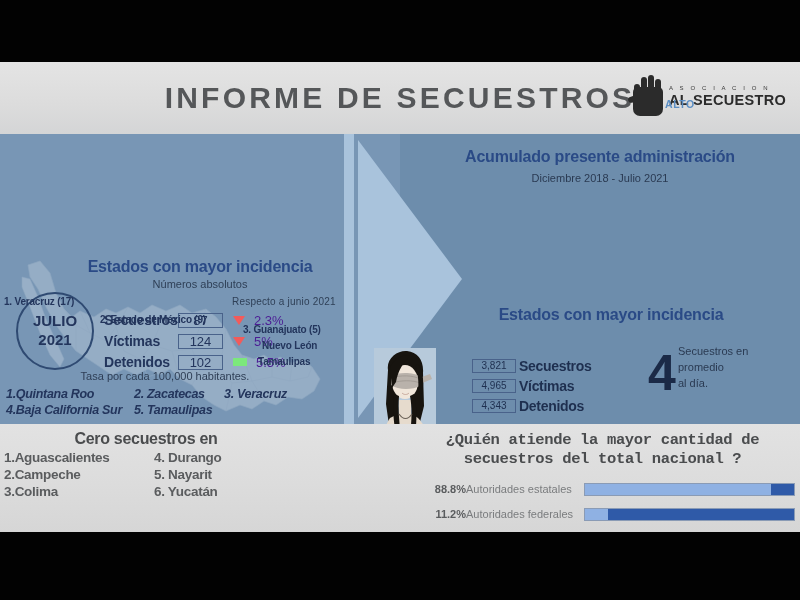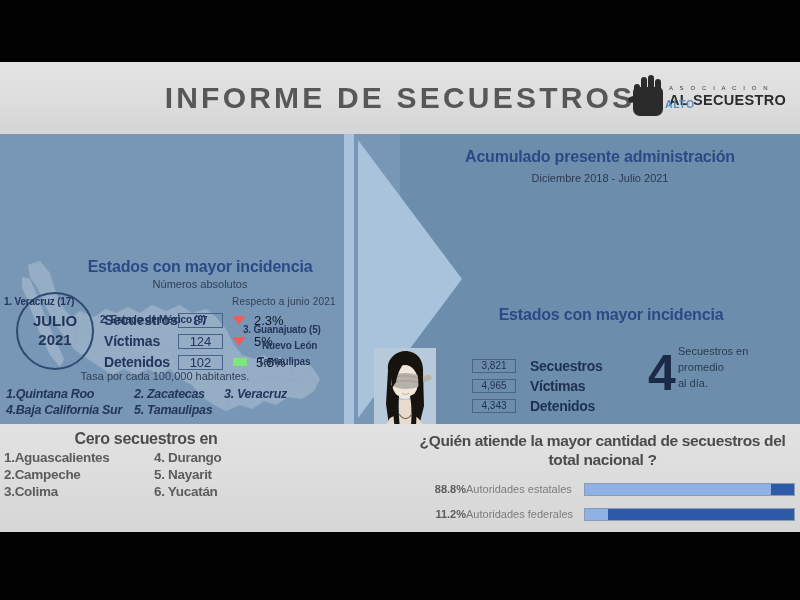--- a/index.html
+++ b/index.html
@@ -97,21 +97,21 @@
   .stat-box {
     width:45px; height:15px; border:1px solid #49628a; color:#23355c;
     font-size:13px; display:flex; align-items:center; justify-content:center;
     margin-right:10px;
   }
   .tri-down {
     width:0;height:0;border-left:6px solid transparent;border-right:6px solid transparent;
     border-top:9px solid #f25b5b; margin-right:9px;
   }
   .dash-up { width:14px; height:8px; background:#7ce87c; margin-right:9px; }
-  .stat-pct { font-size:13px; color:#0f172a; }
+  .stat-pct { font-size:13px; color:#4c1d95; }
 
   .left-heading {
     position:absolute; left:0; width:400px; text-align:center;
     font-size:16px; font-weight:bold; color:#2a4a86; z-index:4;
     letter-spacing:-.2px;
   }
   .left-sub {
     position:absolute; left:0; width:400px; text-align:center;
     font-size:11px; color:#2f4057; z-index:4;
   }
@@ -131,21 +131,21 @@
     font-size:16px; font-weight:bold; color:#2a4a86; z-index:4; letter-spacing:-.2px;
   }
   .r-sub {
     position:absolute; left:400px; width:400px; text-align:center;
     font-size:11px; color:#2a3a52; z-index:4;
   }
   .acum { position:absolute; left:472px; top:222px; z-index:4; }
   .acum-row { display:flex; align-items:center; height:19px; margin-bottom:1px; }
   .acum-box {
     width:44px; height:14px; border:1px solid #49628a; color:#1e2f4f;
-    font-size:10px; display:flex; align-items:center; justify-content:center; margin-right:14px;
+    font-size:10px; display:flex; align-items:center; justify-content:center; margin-right:3px;
   }
   .acum-label { font-size:14px; font-weight:bold; color:#1e2f4f; letter-spacing:-.3px; }
   .big4 {
     position:absolute; left:648px; top:216px; font-size:50px; font-weight:bold;
     color:#1b2a47; line-height:.95; z-index:4;
   }
   .big4-txt {
     position:absolute; left:678px; top:210px; font-size:11px; color:#2a3a52;
     line-height:1.45; z-index:4;
   }
@@ -160,21 +160,21 @@
     font-size:16px; font-weight:bold; color:#4a4c4e; letter-spacing:-.3px;padding-left:12px;
   }
   .cero-grid {
     position:absolute; left:4px; top:450px; width:280px;
     display:grid; grid-template-columns:150px 130px; row-gap:2px;
   }
   .cero-item { font-size:13.5px; font-weight:bold; color:#5a5c5e; letter-spacing:-.3px; }
 
   .q-title {
     position:absolute; left:410px; top:431px; width:385px; text-align:center;
-    font-size:15.5px; font-weight:bold; color:#4a4c4e; line-height:1.25; letter-spacing:-.35px;
+    font-size:15.5px; font-weight:bold; color:#4a4c4e; line-height:1.25; letter-spacing:-.35px;font-family:Liberation Mono, monospace;
   }
   .bars { position:absolute; left:410px; top:480px; width:385px; }
   .bar-row { display:flex; align-items:center; height:18px; margin-bottom:7px; }
   .bar-pct { width:56px; text-align:right; font-size:11px; color:#5a5c5e; font-weight:bold; }
   .bar-name { width:118px; text-align:left; font-size:11px; color:#7a7c7e; padding-right:8px; }
   .bar-track {
     flex:1; height:13px; background:#2f5aa8; position:relative; overflow:hidden;
     border:1px solid #8a9bb5;
   }
   .bar-fill { position:absolute; left:0; top:0; bottom:0; background:#8fb1e3; }

